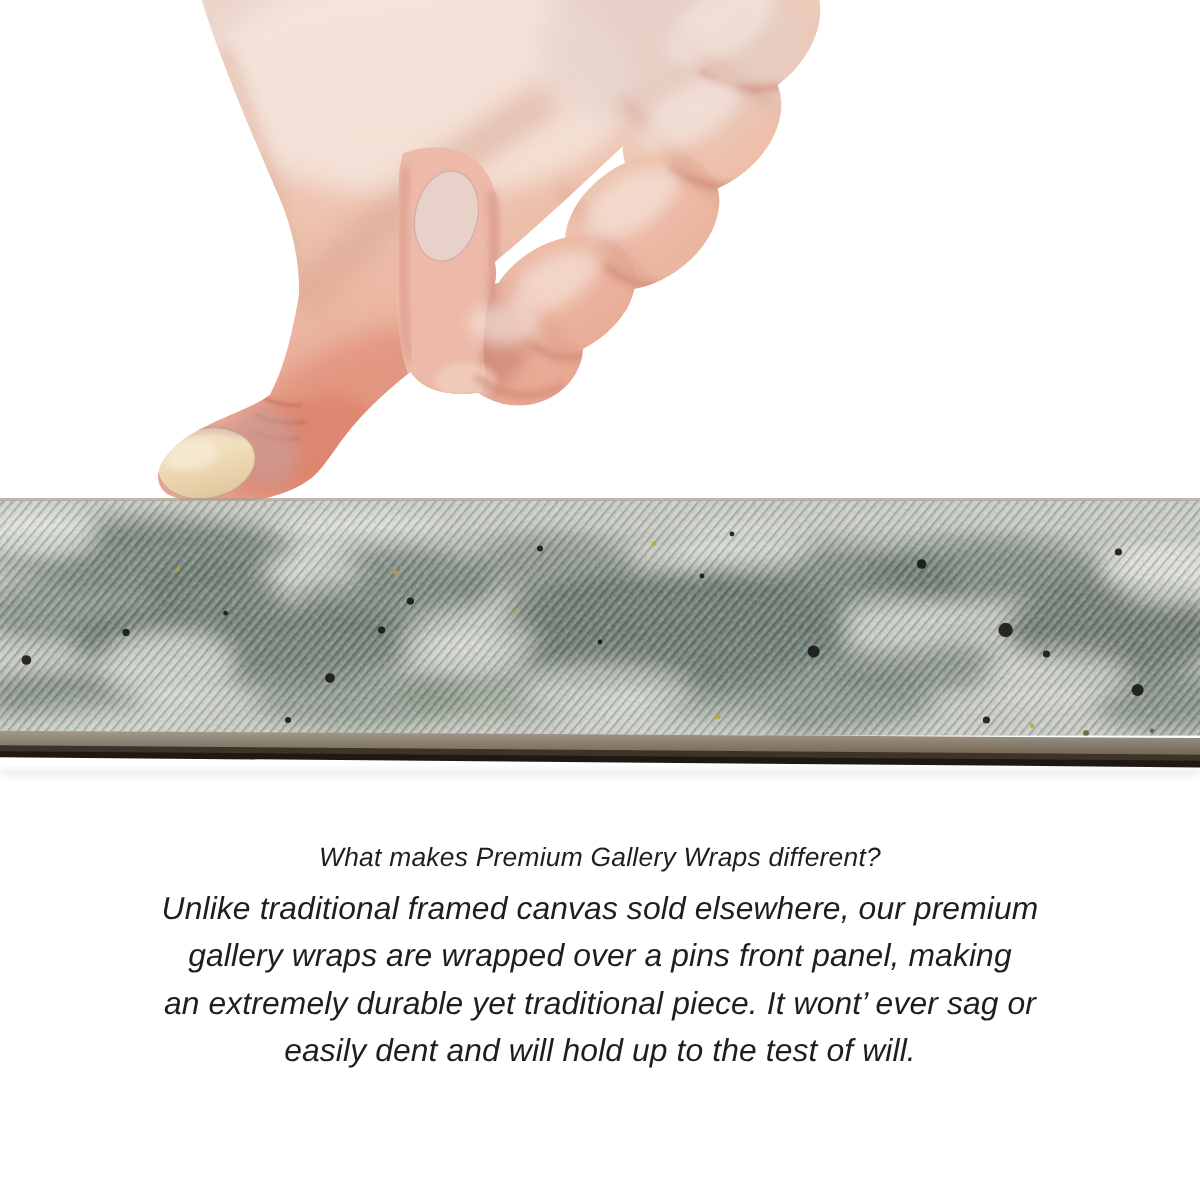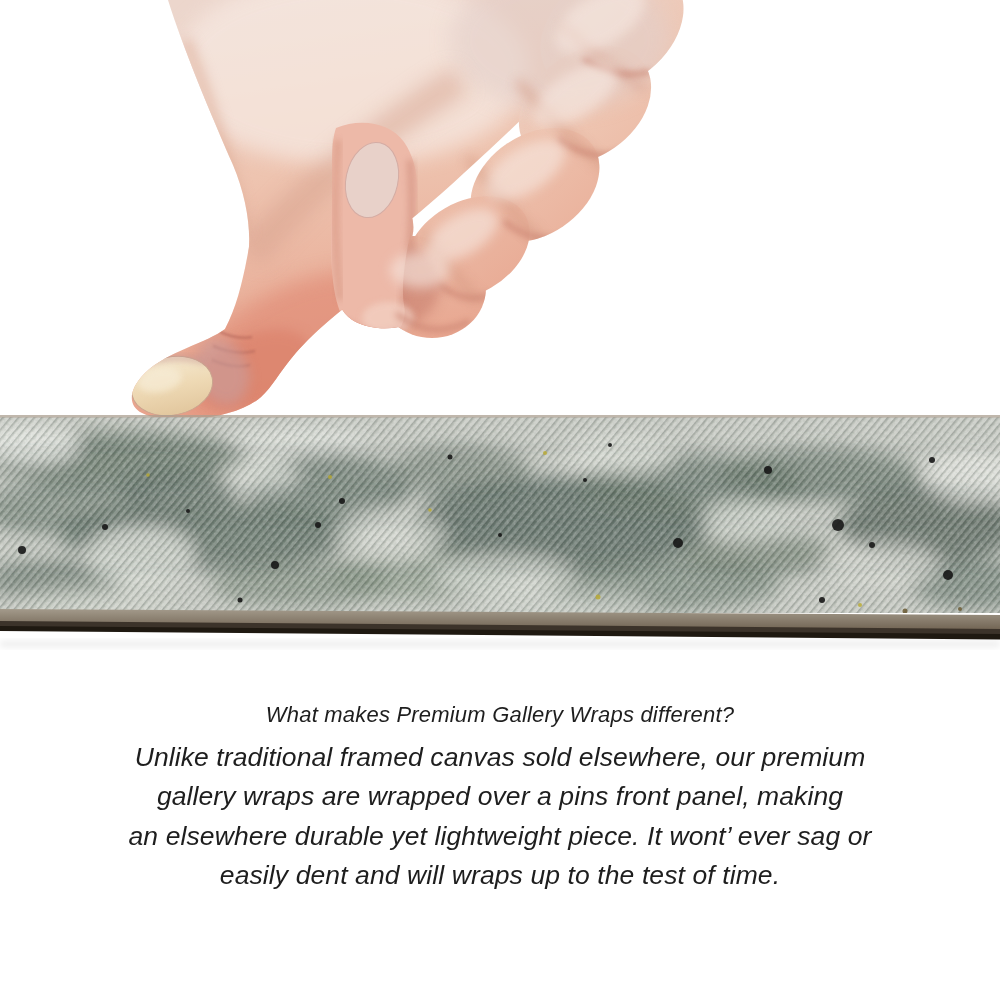--- a/index.html
+++ b/index.html
@@ -264,18 +264,18 @@
       <polygon points="0,211 1000,219 1000,224.5 0,216" fill="#1f1911"></polygon>
       <rect x="0" y="226" width="1000" height="6" fill="#000000" opacity="0.07" filter="url(#sb2)"></rect>
     </g>
   </svg>
 
   <div class="copy">
     <h1>What makes Premium Gallery Wraps different?</h1>
     <div>
       <div class="line">Unlike traditional framed canvas sold elsewhere, our premium</div>
       <div class="line">gallery wraps are wrapped over a pins front panel, making</div>
-      <div class="line">an elsewhere durable yet lightweight piece. It wont’ ever sag or</div>
-      <div class="line">easily dent and will wraps up to the test of time.</div>
+      <div class="line">an extremely durable yet traditional piece. It wont’ ever sag or</div>
+      <div class="line">easily dent and will hold up to the test of will.</div>
     </div>
   </div>
 
 </div>
 
 </body></html>

